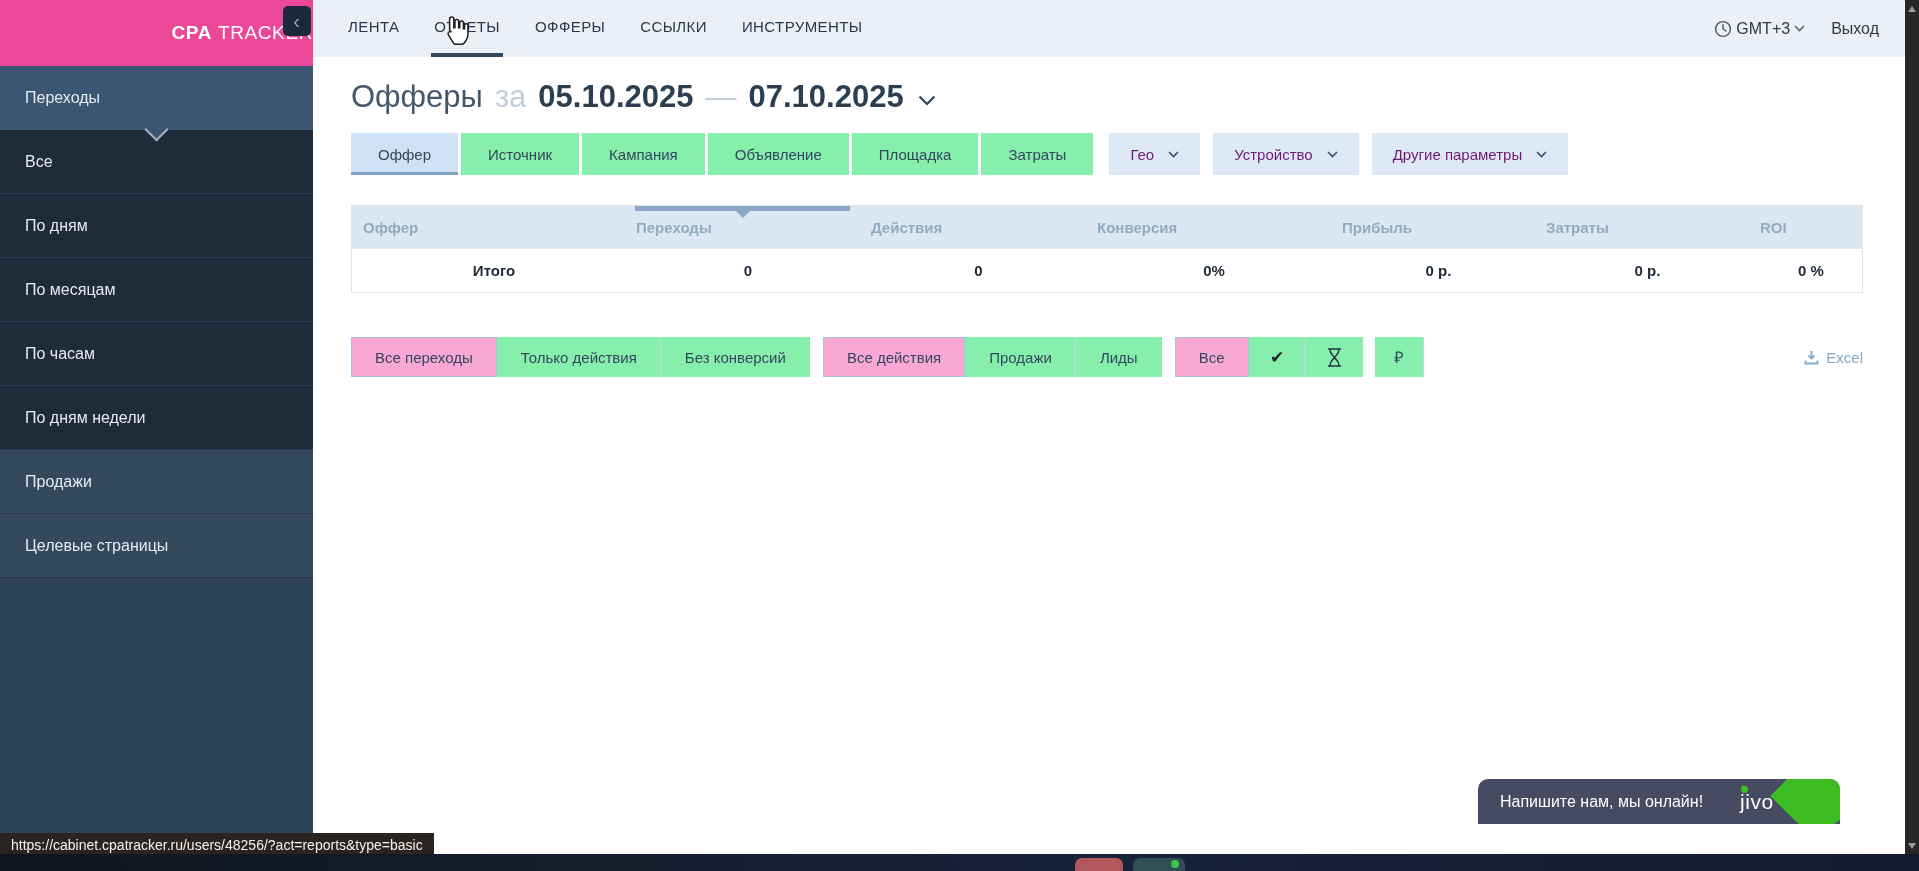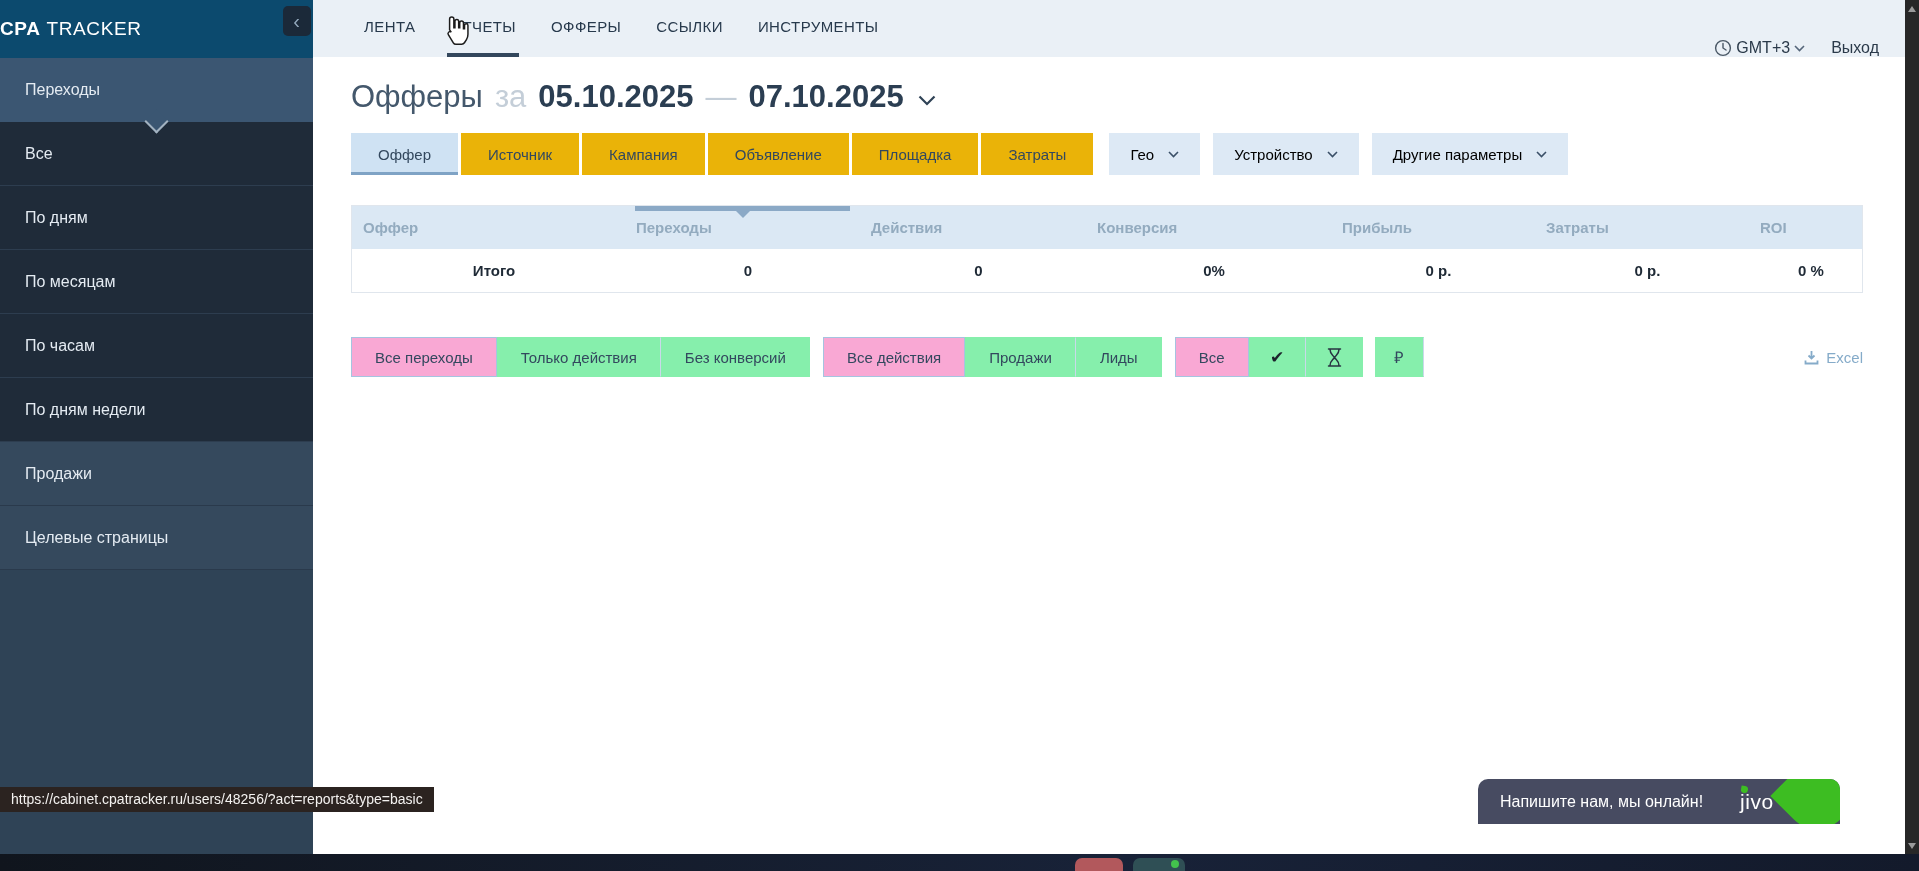--- a/index.html
+++ b/index.html
@@ -1,59 +1,59 @@
 <!DOCTYPE html>
 <html><head>
 <meta charset="utf-8">
 <style>
   html,body{margin:0;padding:0;background:#fff;}
   .app{position:relative;width:1919px;height:871px;overflow:hidden;
        font-family:"Liberation Sans",sans-serif;background:#fff;}
 
   
   .sidebar{position:absolute;left:0;top:0;width:313px;height:871px;background:#2f4356;z-index:5;}
-  .logo-row{height:58px;background:#0c4a6e;display:flex;align-items:center;justify-content:flex-start;
+  .logo-row{height:66px;background:#ec4899;display:flex;align-items:center;justify-content:flex-end;
             color:#fff;font-size:19px;letter-spacing:.6px;position:relative;}
   .logo-bold{font-weight:bold;margin-right:6px;}
   .collapse-btn{position:absolute;right:2px;top:6px;width:28px;height:30px;background:#1b2939;
                 border-radius:5px;display:flex;align-items:center;justify-content:center;
                 color:#93a8bc;font-size:20px;line-height:1;cursor:pointer;}
   .menu-item{height:64px;display:flex;align-items:center;padding-left:25px;color:#e4ebf2;
              font-size:16px;cursor:pointer;position:relative;box-sizing:border-box;}
   .mi-active{background:#3b5672;}
   .mi-sub{background:#1f2b39;border-bottom:1px solid #2d3d4f;}
   .mi-section{background:#35495d;border-bottom:1px solid #2a3a4c;}
   .notch{position:absolute;left:148px;top:-9px;width:15px;height:15px;background:#3b5672;
          transform:rotate(45deg);border-right:2px solid #a3b2c0;border-bottom:2px solid #a3b2c0;z-index:3;}
 
   
   .topnav{position:absolute;left:313px;top:0;right:14px;height:57px;background:#eaf0f6;
-          display:flex;align-items:flex-end;padding-left:48px;box-sizing:border-box;z-index:4;}
+          display:flex;align-items:center;padding-left:32px;box-sizing:border-box;z-index:4;}
   .nav-item{margin-right:29px;font-size:15px;color:#27394c;letter-spacing:.4px;height:57px;
             display:flex;align-items:center;padding:0 3px;border-bottom:4px solid transparent;
             box-sizing:border-box;cursor:pointer;}
   .nav-item.active{border-bottom-color:#33475c;}
   .nav-right{margin-left:auto;display:flex;align-items:center;padding-right:26px;font-size:16px;color:#2b3a4a;}
   .tz{display:flex;align-items:center;gap:4px;cursor:pointer;}
   .logout{margin-left:26px;cursor:pointer;}
   .cursor-hand{position:absolute;left:443px;top:16px;z-index:50;pointer-events:none;}
 
   
   .content{position:absolute;left:313px;top:57px;right:14px;bottom:17px;background:#fff;
            padding-left:38px;box-sizing:border-box;z-index:3;}
   .title-row{margin-top:22px;display:flex;align-items:center;gap:12px;font-size:31px;color:#44586c;}
   .t-muted{color:#c4ced8;}
   .t-date{color:#2b3e52;font-weight:bold;}
   .t-chevron{margin-left:2px;margin-top:6px;}
 
   .tabs-row{margin-top:18px;display:flex;align-items:flex-end;}
-  .tab{height:42px;display:flex;align-items:center;justify-content:center;background:#eab308;
+  .tab{height:42px;display:flex;align-items:center;justify-content:center;background:#86efac;
        font-size:15px;color:#33485e;padding:0 27px;margin-right:3px;box-sizing:border-box;cursor:pointer;}
   .tab.active{background:#cfe2f3;box-shadow:inset 0 -3px 0 #7fa3c5;}
-  .tab-dd{height:42px;display:flex;align-items:center;gap:14px;background:#dde9f5;color:#000000;
+  .tab-dd{height:42px;display:flex;align-items:center;gap:14px;background:#dde9f5;color:#701a75;
           font-size:15px;padding:0 21px;margin-left:13px;cursor:pointer;}
 
   .table{margin-top:30px;width:1512px;border:1px solid #e0e6ed;box-sizing:border-box;}
   .thead,.trow{display:grid;grid-template-columns:273px 235px 226px 245px 204px 214px 1fr;
                height:43px;align-items:center;}
   .thead{background:#dbe8f4;}
   .th{padding-left:11px;font-size:15px;font-weight:bold;color:#93abbf;position:relative;height:100%;
       display:flex;align-items:center;cursor:pointer;}
   .sort-bar{position:absolute;top:0;left:10px;right:10px;height:5px;background:#8ba9c6;}
   .sort-tri{position:absolute;top:5px;left:50%;margin-left:-7px;width:0;height:0;
@@ -67,21 +67,21 @@
         color:#33485e;font-size:15px;padding:0 23px;border:1px solid transparent;
         border-right:1px solid #c9d9e9;box-sizing:border-box;cursor:pointer;}
   .fgroup .fbtn:last-child{border-right-color:transparent;}
   .fbtn.active{background:#f9a8d4;border:1px solid #a5c4e0;}
   .fbtn.icon{width:57px;padding:0;}
   .fgap{width:13px;}
   .fbtn.standalone{margin-left:12px;width:49px;padding:0;font-size:16px;}
   .excel{margin-left:auto;display:flex;align-items:center;gap:7px;color:#85abc9;font-size:15px;cursor:pointer;}
 
   
-  .statusbar{position:absolute;left:0;top:787px;height:25px;background:#2b2320;color:#f4f2f0;
+  .statusbar{position:absolute;left:0;top:833px;height:25px;background:#2b2320;color:#f4f2f0;
              font-size:14px;line-height:25px;padding:0 11px;z-index:40;white-space:nowrap;}
   .bottombar{position:absolute;left:0;bottom:0;width:1919px;height:17px;z-index:70;
              background:linear-gradient(90deg,#10151d 0%,#182238 58%,#131a2b 100%);}
   .bb-red{position:absolute;left:1075px;top:4px;width:48px;height:13px;background:#b2585c;border-radius:7px 7px 0 0;}
   .bb-teal{position:absolute;left:1133px;top:4px;width:52px;height:13px;background:#2f4f55;border-radius:7px 7px 0 0;}
   .bb-green-dot{position:absolute;right:6px;top:2px;width:8px;height:8px;border-radius:50%;background:#43c24d;}
 
   .chat{position:absolute;left:1478px;top:779px;width:362px;height:45px;background:#474b61;
         border-radius:10px 10px 0 0;display:flex;align-items:center;color:#fff;font-size:16px;
         padding-left:22px;box-sizing:border-box;overflow:hidden;z-index:30;cursor:pointer;}

